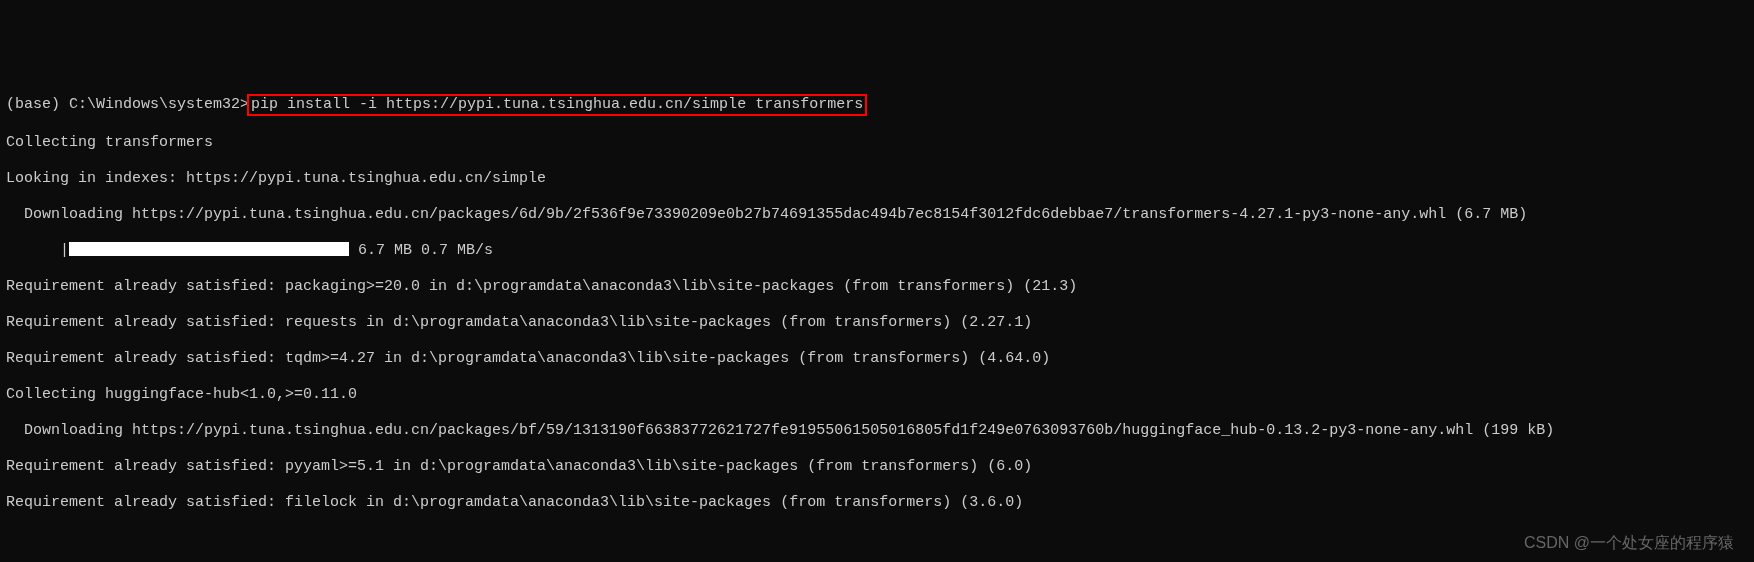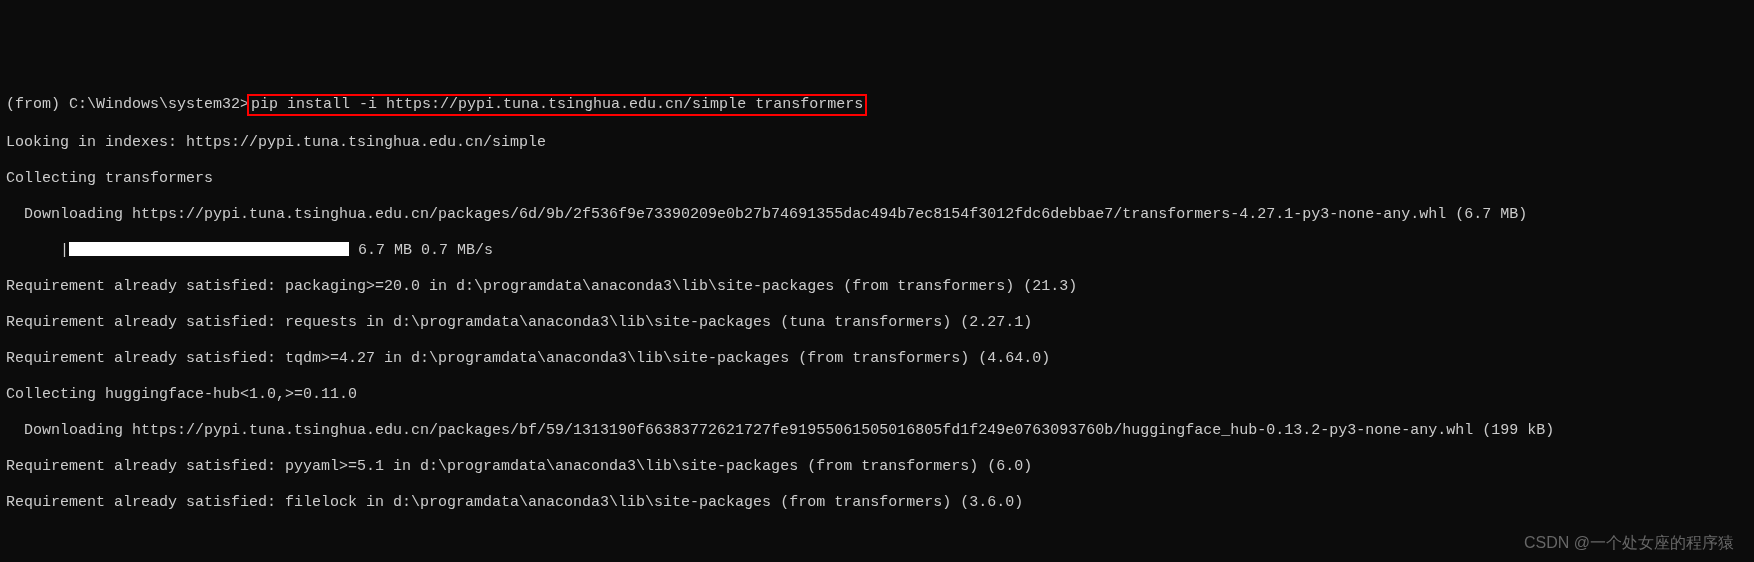--- a/index.html
+++ b/index.html
@@ -50,27 +50,27 @@
     }
     .indent-1 { padding-left: 18px; }
     .indent-bar { padding-left: 54px; }
   </style>
 </head>
 <body>
 
 
 
 <div>
-<span class="line"><span>(from) </span><span>C:\Windows\system32&gt;</span><span class="highlight-box"><span>pip install -i https://pypi.tuna.tsinghua.edu.cn/simple transformers</span></span></span>
+<span class="line"><span>(base) </span><span>C:\Windows\system32&gt;</span><span class="highlight-box"><span>pip install -i https://pypi.tuna.tsinghua.edu.cn/simple transformers</span></span></span>
+<span class="line">Collecting transformers</span>
 <span class="line">Looking in indexes: https://pypi.tuna.tsinghua.edu.cn/simple</span>
-<span class="line">Collecting transformers</span>
 <span class="line indent-1">Downloading https://pypi.tuna.tsinghua.edu.cn/packages/6d/9b/2f536f9e73390209e0b27b74691355dac494b7ec8154f3012fdc6debbae7/transformers-4.27.1-py3-none-any.whl (6.7 MB)</span>
 <span class="line indent-bar"><span>|</span><span class="progress-bar progress-bar-1"></span><span> 6.7 MB 0.7 MB/s</span></span>
 <span class="line">Requirement already satisfied: packaging&gt;=20.0 in d:\programdata\anaconda3\lib\site-packages (from transformers) (21.3)</span>
-<span class="line">Requirement already satisfied: requests in d:\programdata\anaconda3\lib\site-packages (tuna transformers) (2.27.1)</span>
+<span class="line">Requirement already satisfied: requests in d:\programdata\anaconda3\lib\site-packages (from transformers) (2.27.1)</span>
 <span class="line">Requirement already satisfied: tqdm&gt;=4.27 in d:\programdata\anaconda3\lib\site-packages (from transformers) (4.64.0)</span>
 <span class="line">Collecting huggingface-hub&lt;1.0,&gt;=0.11.0</span>
 <span class="line indent-1">Downloading https://pypi.tuna.tsinghua.edu.cn/packages/bf/59/1313190f66383772621727fe91955061505016805fd1f249e0763093760b/huggingface_hub-0.13.2-py3-none-any.whl (199 kB)</span>
 <span class="line">Requirement already satisfied: pyyaml&gt;=5.1 in d:\programdata\anaconda3\lib\site-packages (from transformers) (6.0)</span>
 <span class="line">Requirement already satisfied: filelock in d:\programdata\anaconda3\lib\site-packages (from transformers) (3.6.0)</span>
 
 
 
 
 

